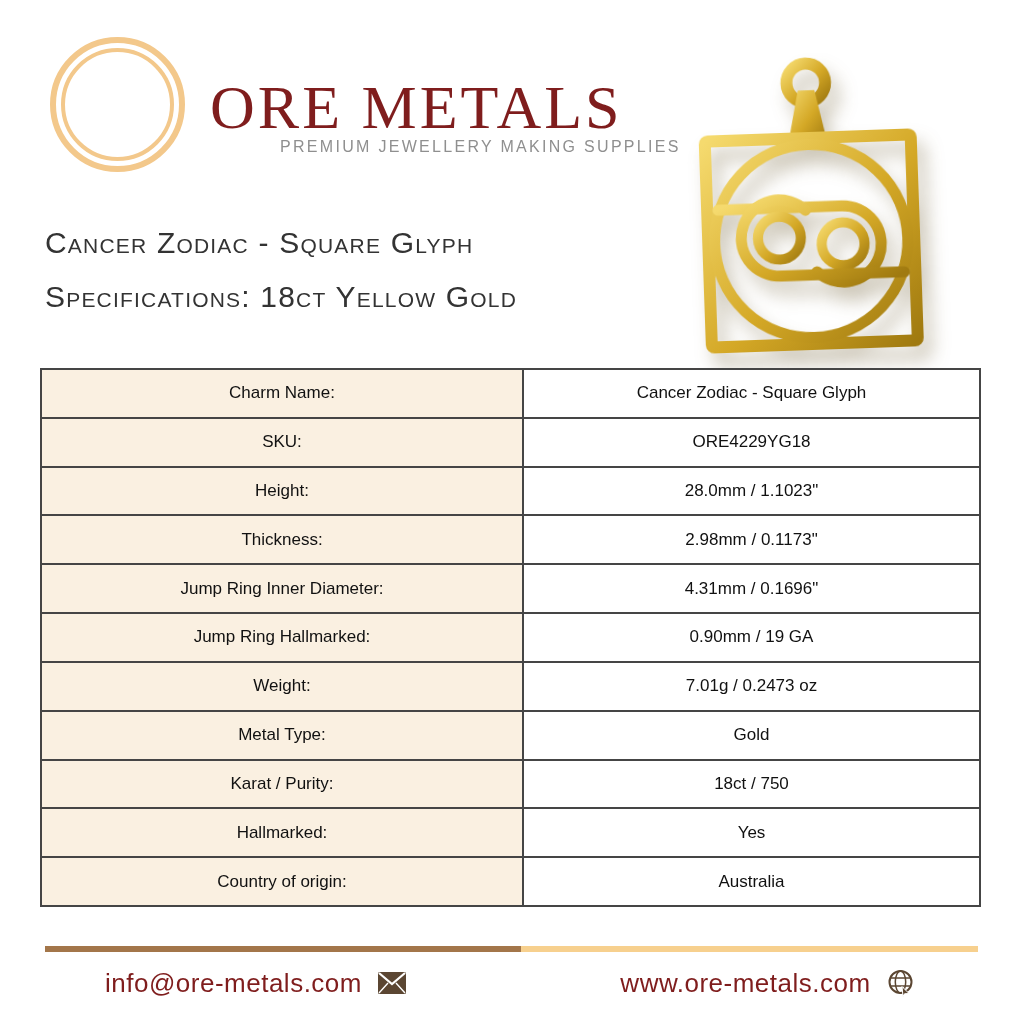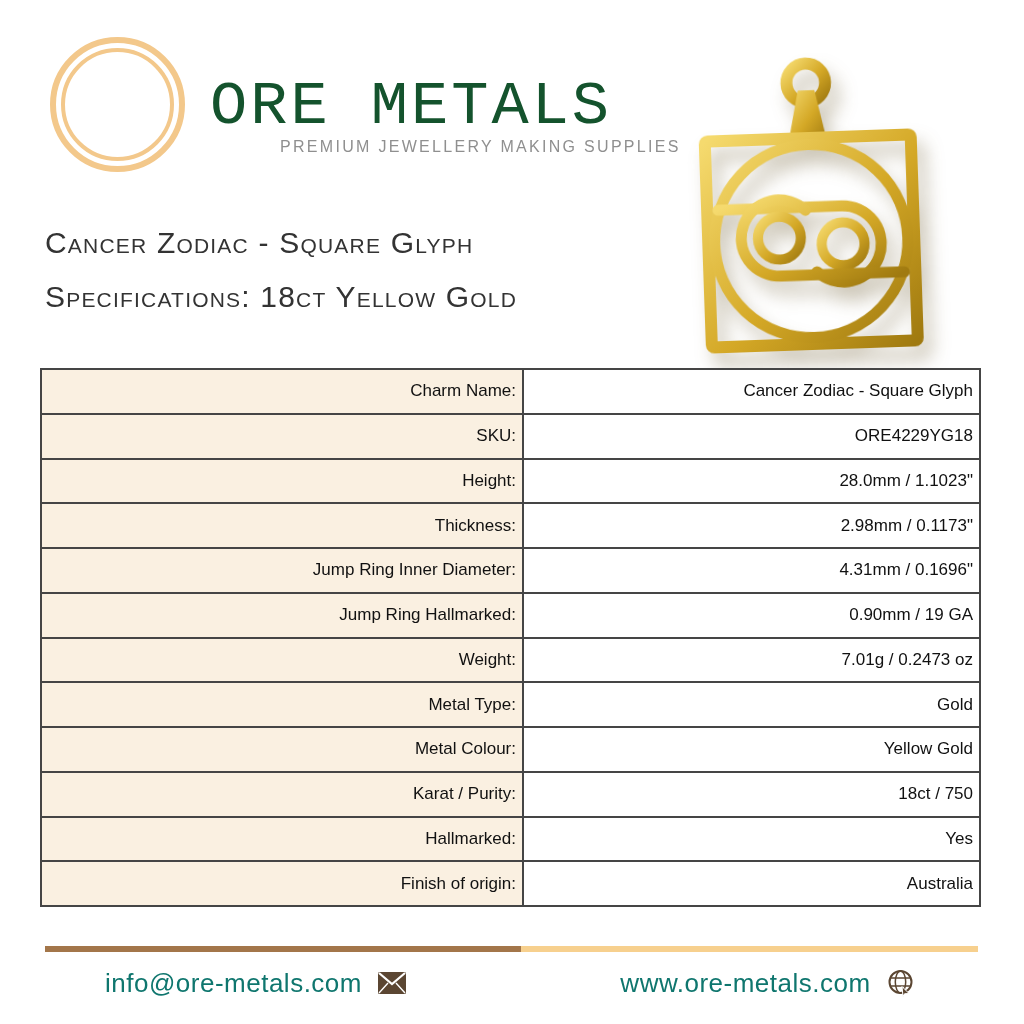--- a/index.html
+++ b/index.html
@@ -12,22 +12,22 @@
   .logo-rings{
     position:absolute;left:50px;top:37px;width:135px;height:135px;
     border:6px solid #f3c88b;border-radius:50%;box-sizing:border-box;
   }
   .logo-rings .inner-ring{
     position:absolute;top:5px;left:5px;right:5px;bottom:5px;
     border:4px solid #f3c88b;border-radius:50%;
   }
   .brand-name{
     position:absolute;left:210px;top:76px;
-    font-family:Liberation Mono, monospace;font-weight:400;
-    font-size:62px;line-height:1;letter-spacing:3px;color:#14532d;
+    font-family:Liberation Serif, serif;font-weight:400;
+    font-size:62px;line-height:1;letter-spacing:3px;color:#7f1d1d;
     white-space:nowrap;
   }
   .brand-tagline{
     position:absolute;left:236px;top:138px;
     font-size:16px;letter-spacing:2.3px;color:#8f8f8f;white-space:nowrap;margin-left:44px;
   }
 
   
   .charm-wrap{
     position:absolute;left:672px;top:46px;width:276px;
@@ -44,36 +44,36 @@
   }
   .title-line + .title-line{margin-top:24px;}
 
   
   table.spec{
     position:absolute;left:40px;top:368px;width:941px;height:539px;
     border-collapse:collapse;table-layout:fixed;
   }
   table.spec td{
     border:2px solid #454545;font-size:17px;color:#111111;
-    text-align:right;vertical-align:middle;padding:0 6px;
+    text-align:center;vertical-align:middle;padding:0 6px;
   }
   td.label-cell{background:#faf0e1;width:468px;}
   td.value-cell{background:#ffffff;}
 
   
   .footer-divider{
     position:absolute;left:45px;top:946px;width:933px;height:6px;
     background:linear-gradient(to right,#a3764a 0 51%,#f7d08e 51% 100%);
   }
   .contacts{
     position:absolute;left:0;top:960px;width:1024px;height:46px;display:flex;
   }
   .contact{
     display:flex;align-items:center;justify-content:center;gap:16px;
-    font-size:26px;color:#0f766e;letter-spacing:0.5px;
+    font-size:26px;color:#7f1d1d;letter-spacing:0.5px;
   }
   .contact.email{width:511px;}
   .contact.web{width:513px;justify-content:center;}
   .contact svg{display:block;}
 </style>
 </head>
 <body>
 
 <div>
 
@@ -143,33 +143,29 @@
         </tr>
         <tr>
           <td class="label-cell">Weight:</td>
           <td class="value-cell">7.01g / 0.2473 oz</td>
         </tr>
         <tr>
           <td class="label-cell">Metal Type:</td>
           <td class="value-cell">Gold</td>
         </tr>
         <tr>
-          <td class="label-cell">Metal Colour:</td>
-          <td class="value-cell">Yellow Gold</td>
-        </tr>
-        <tr>
           <td class="label-cell">Karat / Purity:</td>
           <td class="value-cell">18ct / 750</td>
         </tr>
         <tr>
           <td class="label-cell">Hallmarked:</td>
           <td class="value-cell">Yes</td>
         </tr>
         <tr>
-          <td class="label-cell">Finish of origin:</td>
+          <td class="label-cell">Country of origin:</td>
           <td class="value-cell">Australia</td>
         </tr>
       </tbody>
   </table>
 
   <div>
     <div class="footer-divider"></div>
     <div class="contacts">
       <div class="contact email">
         <span>info@ore-metals.com</span>

